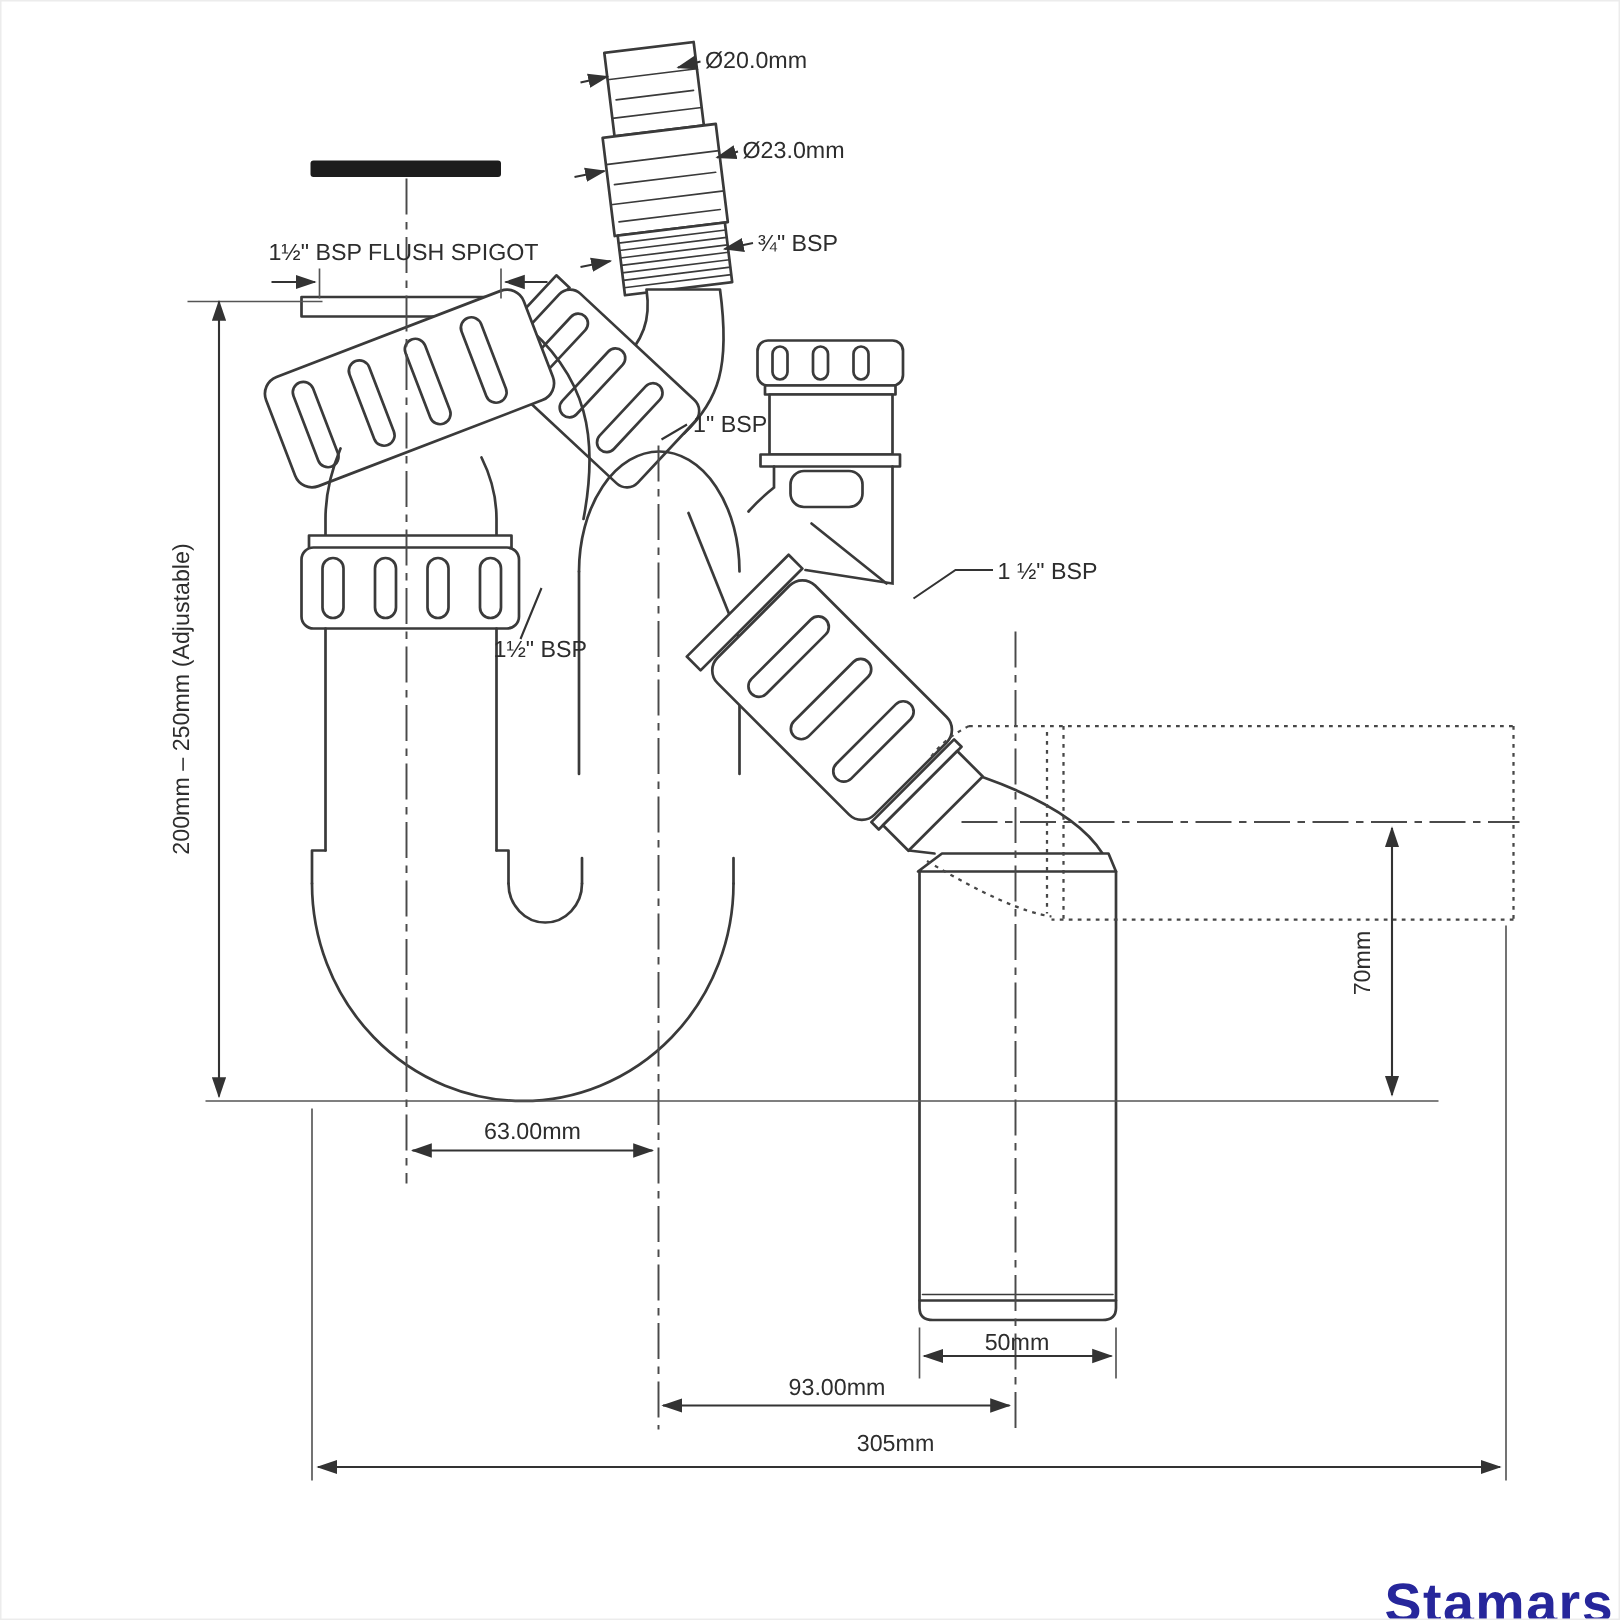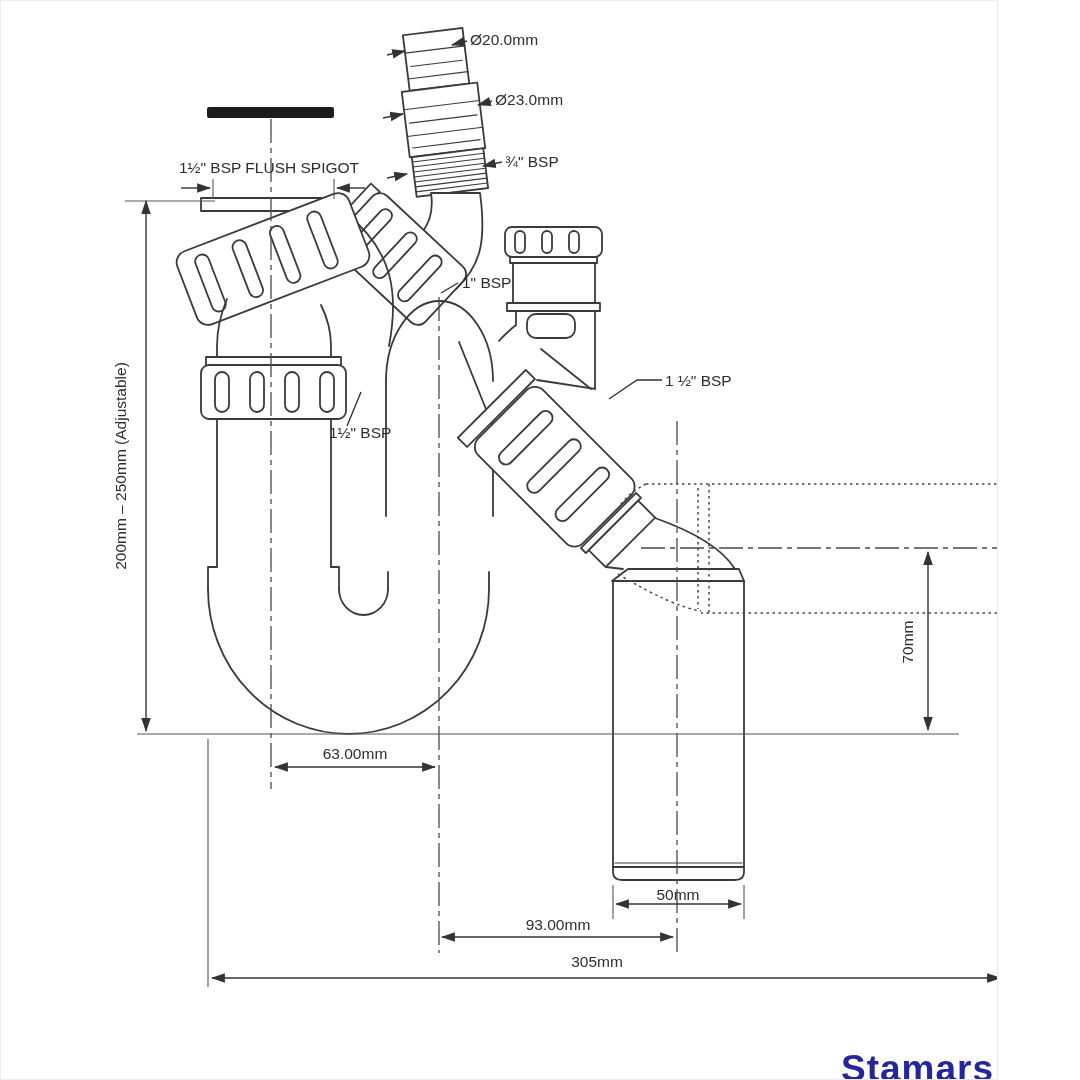--- a/index.html
+++ b/index.html
@@ -1,17 +1,17 @@
 <!DOCTYPE html>
 <html><head>
 <meta charset="utf-8">
 <style>
   html,body{margin:0;padding:0;background:#ffffff;}
   .stage{
-    position:relative;width:998px;height:1080px;background:#ffffff;
+    position:relative;width:1080px;height:1080px;background:#ffffff;
     overflow:hidden;font-family:"Liberation Sans",sans-serif;
     border:1px solid #ececec;box-sizing:border-box;
   }
   svg{position:absolute;left:0;top:0;}
   svg text{font-family:"Liberation Sans",sans-serif;font-size:15.5px;fill:#2d2d2d;}
   .part{fill:#ffffff;stroke:#3a3a3a;stroke-width:1.8;stroke-linejoin:round;stroke-linecap:round;}
   .partline{fill:none;stroke:#3a3a3a;stroke-width:1.8;stroke-linecap:round;}
   .thin{fill:none;stroke:#3a3a3a;stroke-width:1.1;stroke-linecap:round;}
   .dim{fill:none;stroke:#333333;stroke-width:1.4;}
   .ext{fill:none;stroke:#555555;stroke-width:1.1;}

